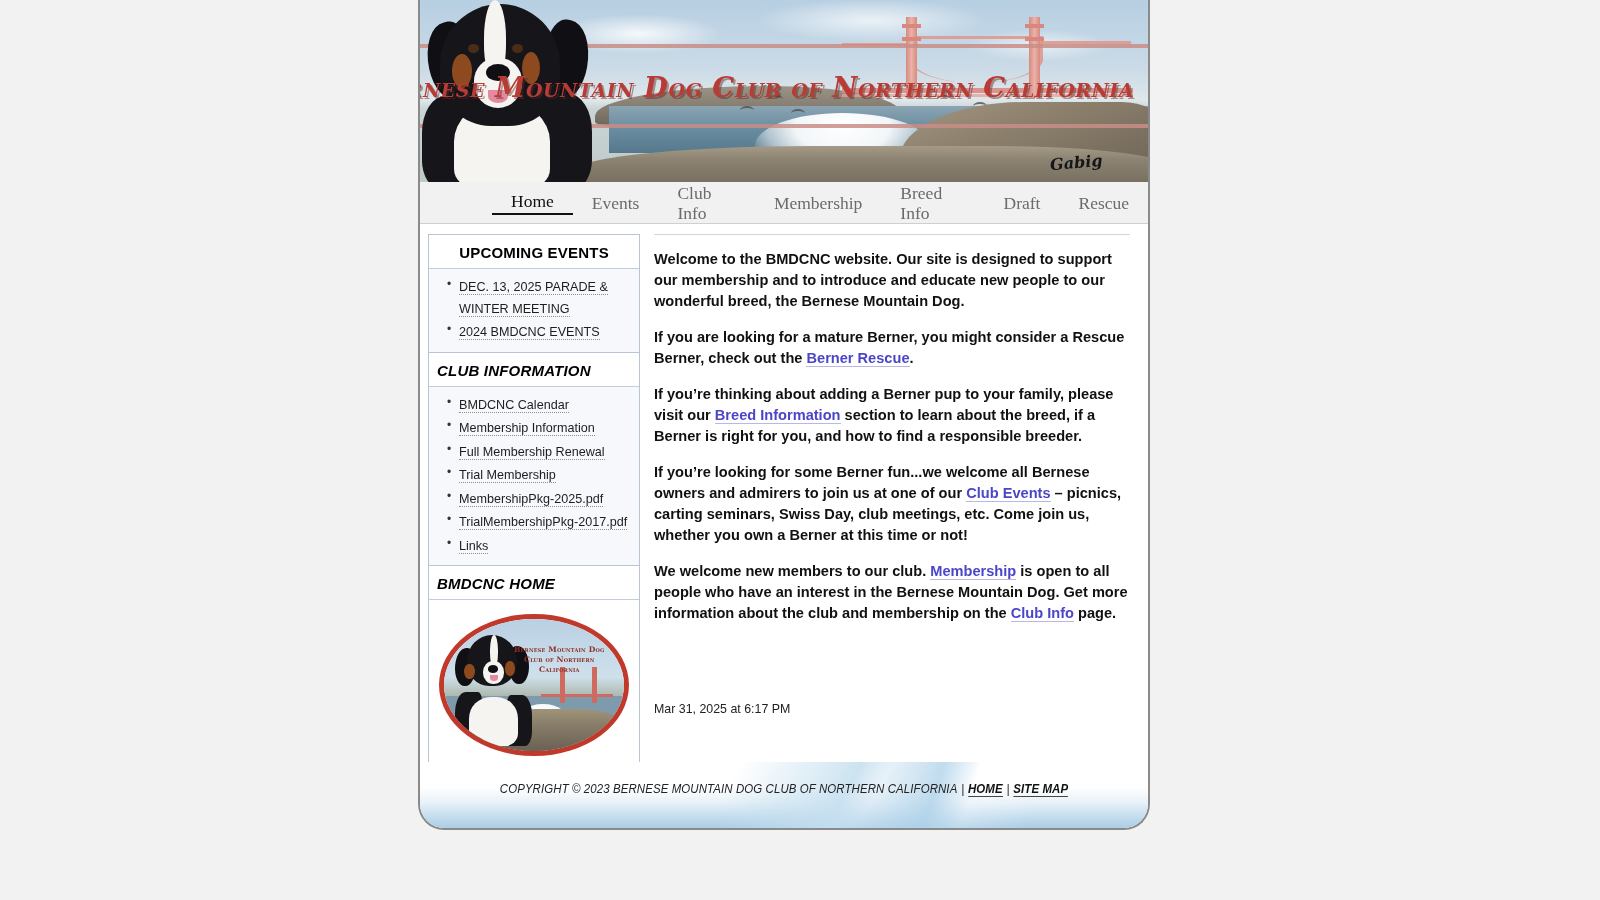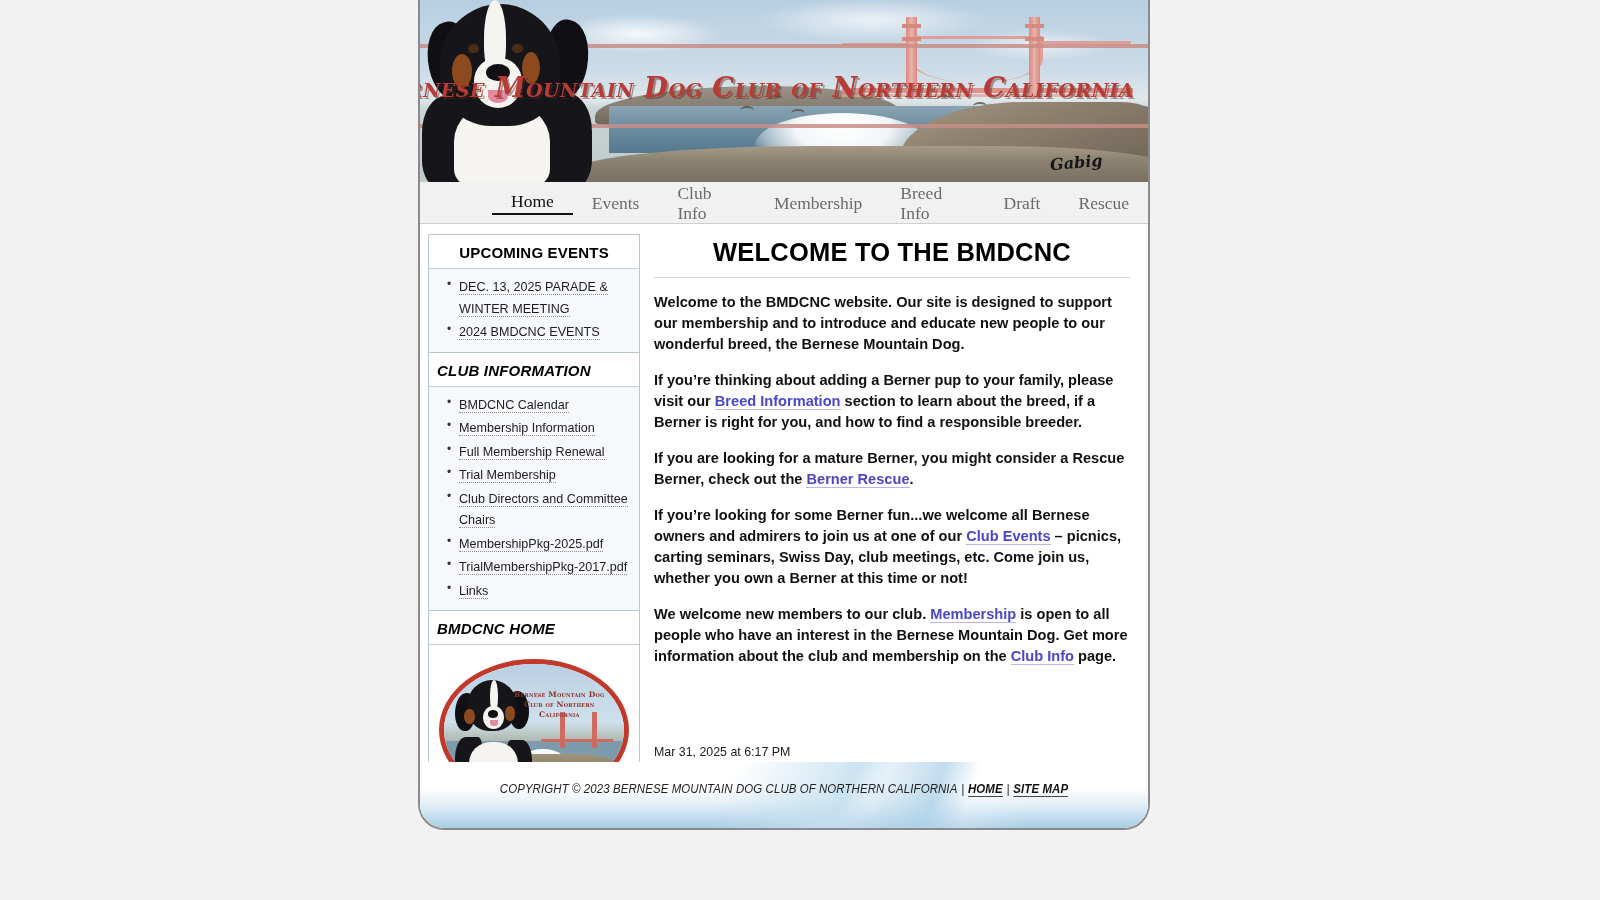--- a/index.html
+++ b/index.html
@@ -262,21 +262,20 @@
         </div>
 
         <div class="panel" style="border-top:none">
           <div class="panel-title left">CLUB INFORMATION</div>
           <div class="panel-body">
             <ul class="links">
               <li><a href="#">BMDCNC Calendar</a></li>
               <li><a href="#">Membership Information</a></li>
               <li><a href="#">Full Membership Renewal</a></li>
               <li><a href="#">Trial Membership</a></li>
-              <li><a href="#">Club Directors and Committee Chairs</a></li>
               <li><a href="#">MembershipPkg-2025.pdf</a></li>
               <li><a href="#">TrialMembershipPkg-2017.pdf</a></li>
               <li><a href="#">Links</a></li>
             </ul>
           </div>
         </div>
 
         <div class="panel plain" style="border-top:none">
           <div class="panel-title left">BMDCNC HOME</div>
           <div class="logo-wrap" style="border-top:1px solid #c3ccda">
@@ -310,26 +309,25 @@
                   <div>Club of Northern California</div>
                 </div>
               </div>
             </div>
           </div>
         </div>
 
       </div>
 
       <div class="main">
-        <h1 class="page-title">WELCOME TO THE BMDCNC</h1>
         <div class="rule"></div>
         <div id="paragraphs">
             <p><span>Welcome to the BMDCNC website.  Our site is designed to support our membership and to introduce and educate new people to our wonderful breed, the Bernese Mountain Dog.</span></p>
+            <p><span>If you are looking for a mature Berner, you might consider a Rescue Berner, check out the </span><a href="#" class="inline">Berner Rescue</a><span>.</span></p>
             <p><span>If you’re thinking about adding a Berner pup to your family, please visit our </span><a href="#" class="inline">Breed Information</a><span> section to learn about the breed, if a Berner is right for you, and how to find a responsible breeder.</span></p>
-            <p><span>If you are looking for a mature Berner, you might consider a Rescue Berner, check out the </span><a href="#" class="inline">Berner Rescue</a><span>.</span></p>
             <p><span>If you’re looking for some Berner fun...we welcome all Bernese owners  and admirers to join us at one of our </span><a href="#" class="inline">Club Events</a><span> –   picnics, carting seminars, Swiss Day, club meetings, etc.  Come join us, whether you own a Berner at this time or not!</span></p>
             <p><span>We welcome new members to our club.  </span><a href="#" class="inline">Membership</a><span> is open to all people who have an interest in the Bernese Mountain Dog.  Get more information about the club and membership on the </span><a href="#" class="inline">Club Info</a><span> page.</span></p>
           </div>
         <div class="stamp">Mar 31, 2025 at 6:17 PM</div>
       </div>
     </div>
 
     <div class="footer">
       <div class="copyright">
         <span>COPYRIGHT © 2023 BERNESE MOUNTAIN DOG CLUB OF NORTHERN CALIFORNIA</span><span class="sep">|</span><a href="#">HOME</a><span class="sep">|</span><a href="#">SITE MAP</a>

